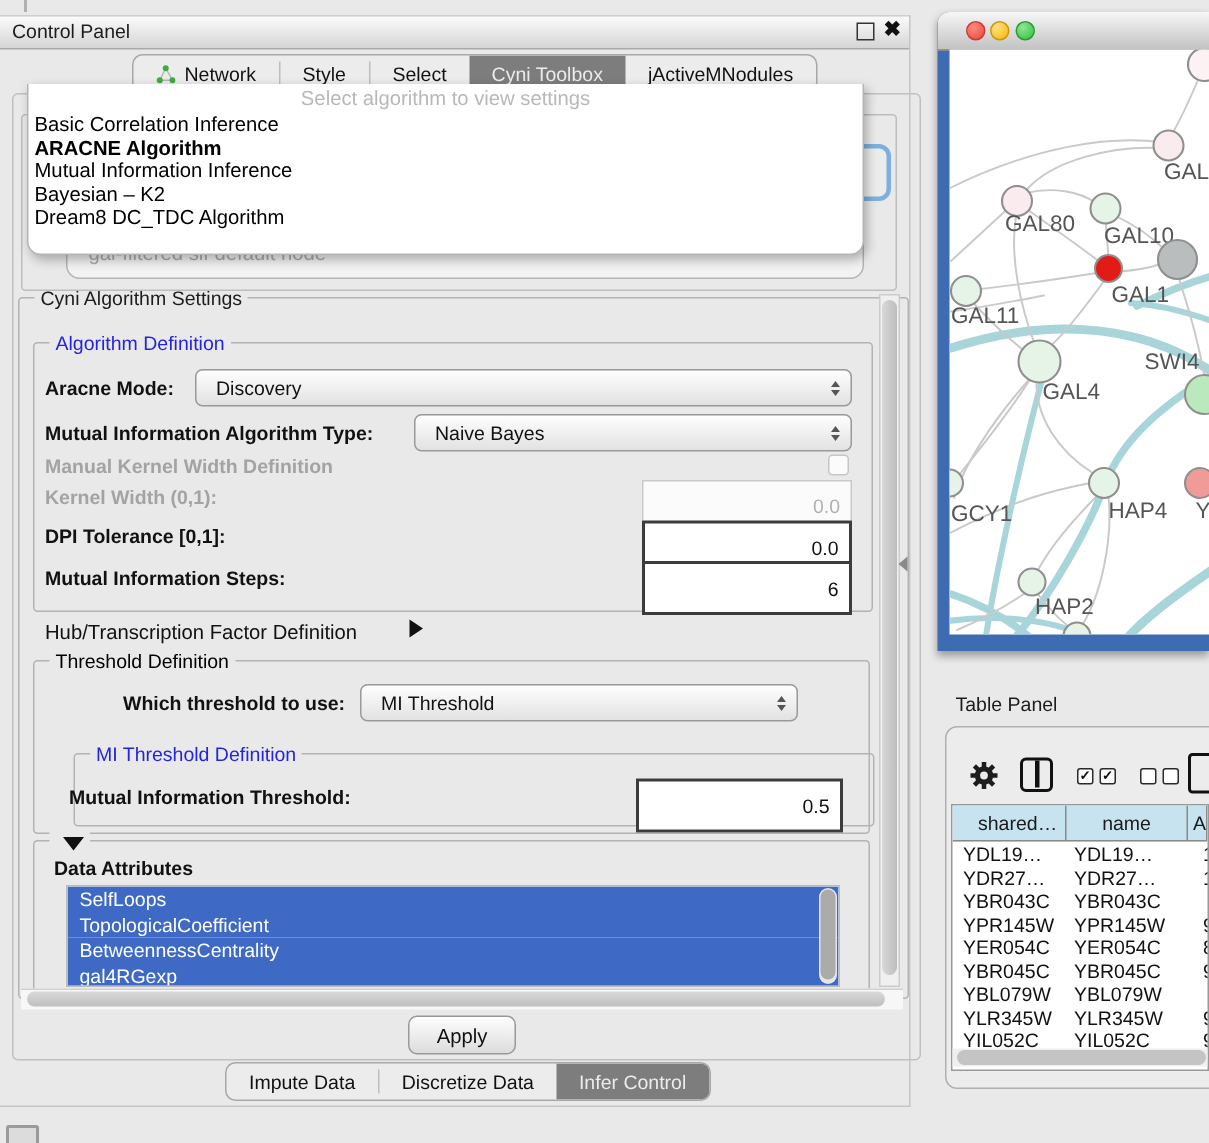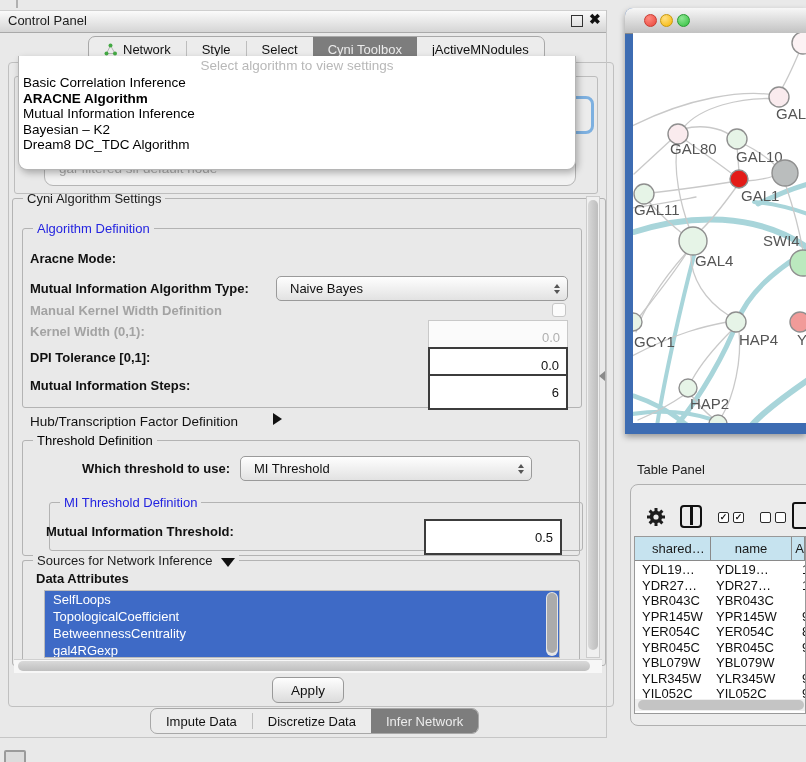--- a/index.html
+++ b/index.html
@@ -165,20 +165,27 @@
   </div>
   <div class="abs vscroll">
       <div class="vscroll-thumb"></div>
     </div>
 
   <div class="abs group" style="left:22px;top:228px;width:558px;height:178px;">
     <span class="legend blue">Algorithm Definition</span>
   </div>
 
   <div class="lbl" style="left:30px;top:251px;">Aracne Mode:</div>
+  <div class="combo" style="left:130px;top:246px;width:438px;height:25px;">
+    <span>Discovery</span>
+    <span class="spinner">
+        <span class="spin-up"></span>
+        <span class="spin-dn"></span>
+      </span>
+  </div>
 
   <div class="lbl" style="left:30px;top:281px;">Mutual Information Algorithm Type:</div>
   <div class="combo" style="left:276px;top:276px;width:292px;height:25px;">
     <span>Naive Bayes</span>
     <span class="spinner">
         <span class="spin-up"></span>
         <span class="spin-dn"></span>
       </span>
   </div>
 
@@ -210,21 +217,20 @@
   </div>
 
   <div class="abs group" style="left:34px;top:502px;width:532px;height:47px;margin-left:15px;">
     <span class="legend blue">MI Threshold Definition</span>
   </div>
   <div class="lbl" style="left:46px;top:524px;">Mutual Information Threshold:</div>
   <div class="field" style="left:424px;top:519px;width:138px;height:23px;">0.5</div>
 
   <div class="abs group" style="left:22px;top:560px;width:556px;height:102px;border-bottom:none;">
     <span class="legend">
-      <span>Sources for Network Inference</span>
       <span class="tri-down" style="position:relative;display:inline-block;top:2px;margin-left:5px;"></span>
     </span>
   </div>
   <div class="lbl" style="left:36px;top:571px;">Data Attributes</div>
   <div class="abs attr-list">
       <div class="attr-item">SelfLoops</div>
       <div class="attr-item">TopologicalCoefficient</div>
       <div class="attr-item">BetweennessCentrality</div>
       <div class="attr-item">gal4RGexp</div>
     </div>
@@ -240,21 +246,21 @@
 
   <div class="abs tabbar bottom">
     <div class="tab">
         <span>Impute Data</span>
       </div>
     <div class="tabsep"></div>
     <div class="tab">
         <span>Discretize Data</span>
       </div>
     <div class="tab sel">
-        <span>Infer Network</span>
+        <span>Infer Control</span>
       </div>
   </div>
 
   <div class="abs cp-frame"></div>
   <div class="abs mini-sq"></div>
   <div class="abs divider-handle"></div>
 
   <div class="abs net-window"></div>
   <div class="abs net-titlebar"></div>
   <div class="abs light red"></div>

